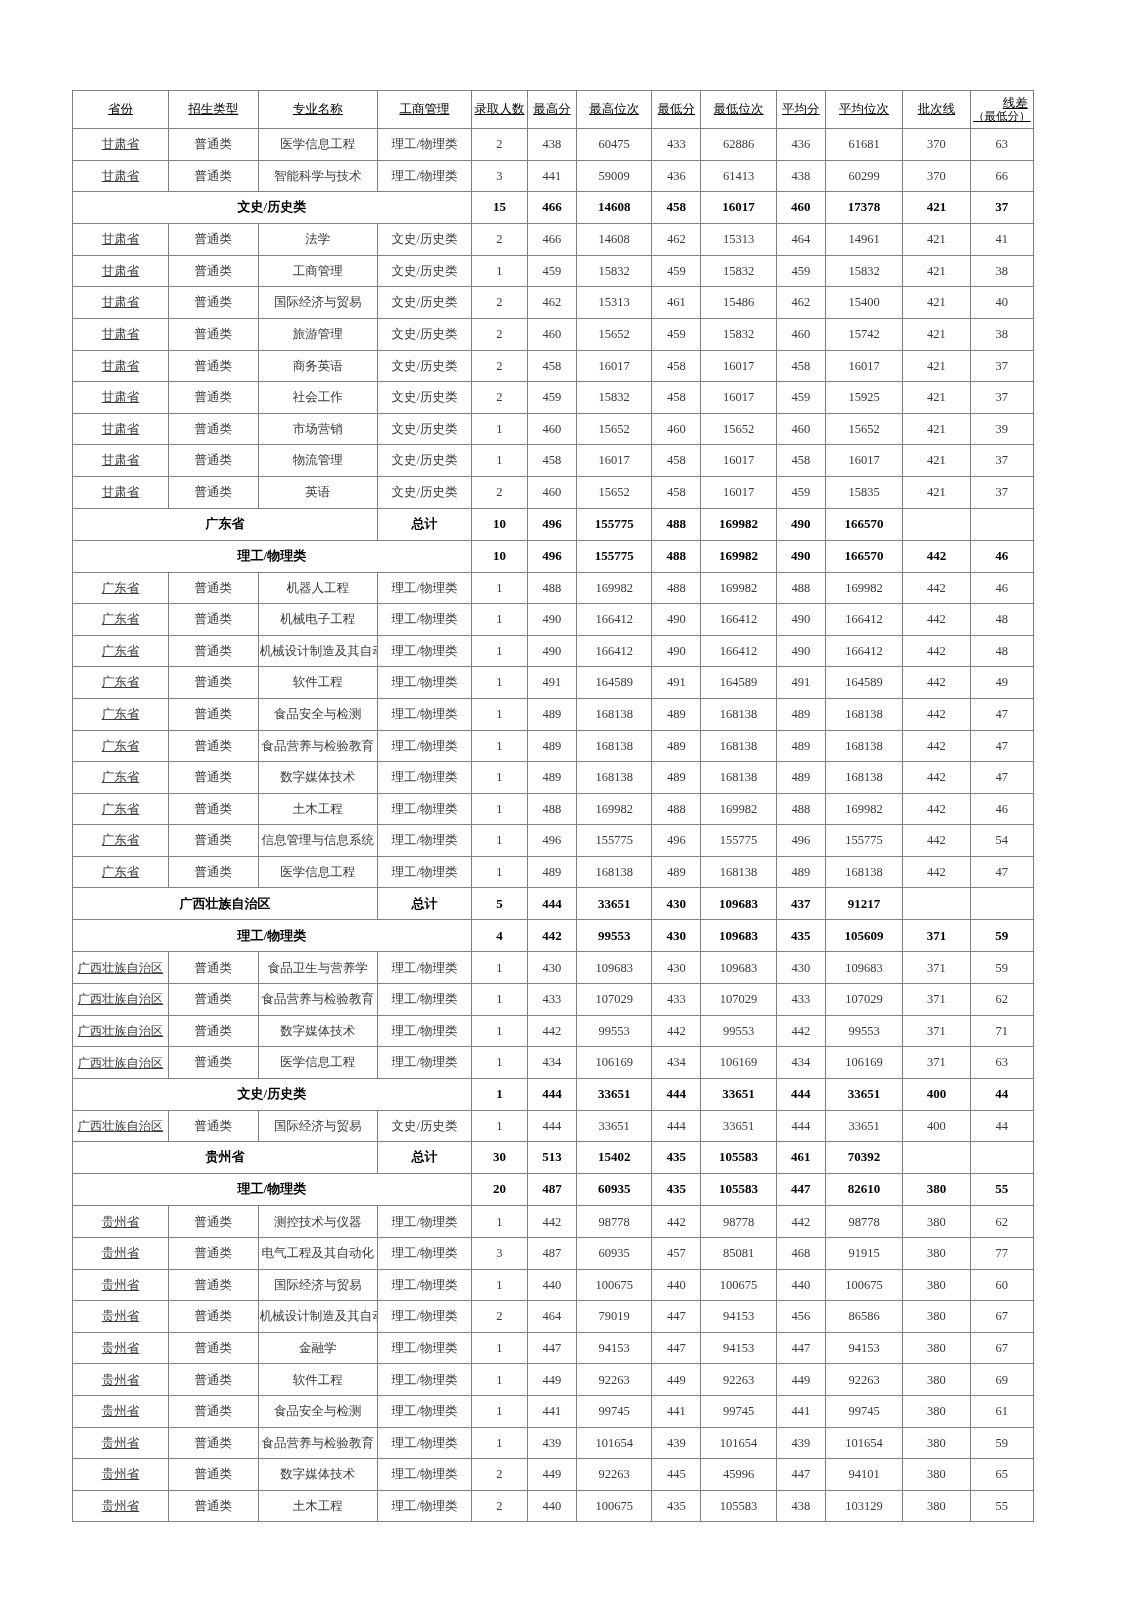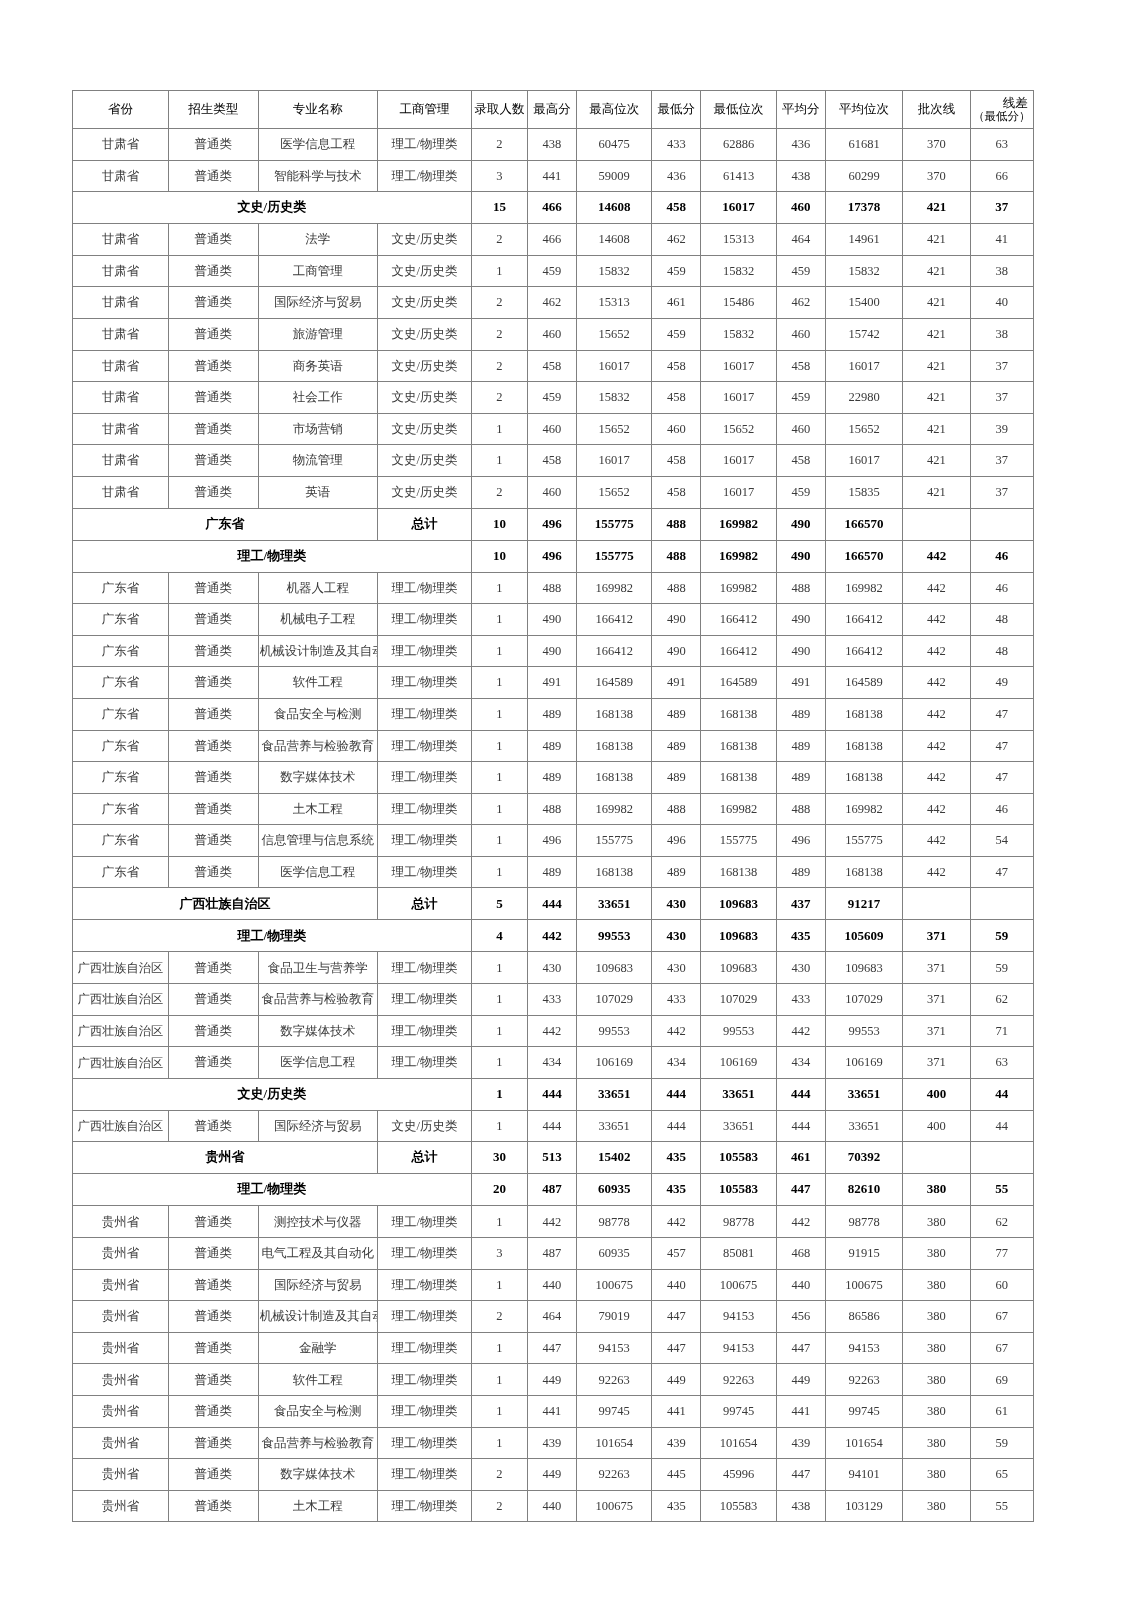--- a/index.html
+++ b/index.html
@@ -39,20 +39,21 @@
   }
   
   table.admissions {
     border: 1.4px solid #6b6b6b;
   }
   thead th {
     height: 37px;
     font-weight: bold;
     font-size: 12.5px;
     color: #000;
+    text-decoration: underline;
   }
   thead th .hdr2 {
     display: block;
     line-height: 1.08;
     font-size: 11.5px;
     text-align: center;
   }
   tbody tr.detail td {
     height: 30.6px;
     color: #3a3a3a;
@@ -63,20 +64,21 @@
     height: 31px;
     font-weight: bold;
     color: #000;
     font-size: 13px;
   }
   td.txt {
     font-size: 12.6px;
   }
   td.prov {
     font-size: 12.5px;
+    text-decoration: underline;
   }
   td.prov.wide {
     font-size: 12.2px;
   }
   td.num {
     font-family: "Liberation Serif", "DejaVu Serif", serif;
   }
   
   col.c-prov   { width: 94px; }
   col.c-type   { width: 88px; }
@@ -254,21 +256,21 @@
           <td class="prov">甘肃省</td>
           <td class="txt">普通类</td>
           <td class="txt">社会工作</td>
           <td class="txt">文史/历史类</td>
           <td class="num">2</td>
           <td class="num">459</td>
           <td class="num">15832</td>
           <td class="num">458</td>
           <td class="num">16017</td>
           <td class="num">459</td>
-          <td class="num">22980</td>
+          <td class="num">15925</td>
           <td class="num">421</td>
           <td class="num">37</td>
         </tr>
         <tr class="detail">
           <td class="prov">甘肃省</td>
           <td class="txt">普通类</td>
           <td class="txt">市场营销</td>
           <td class="txt">文史/历史类</td>
           <td class="num">1</td>
           <td class="num">460</td>

